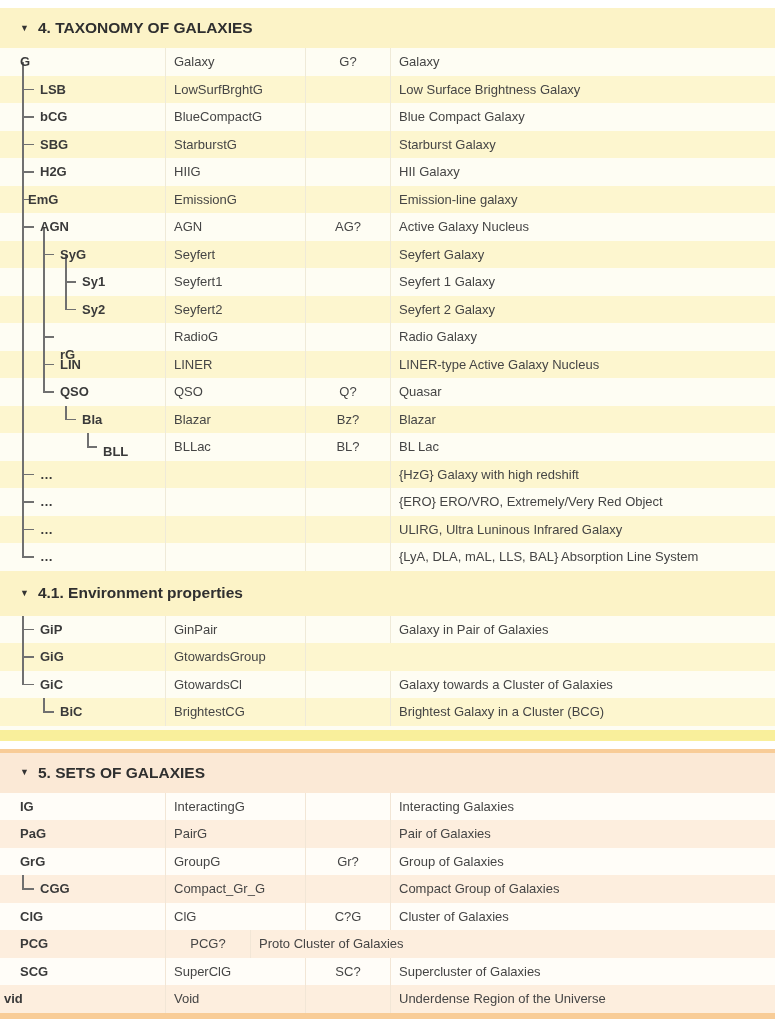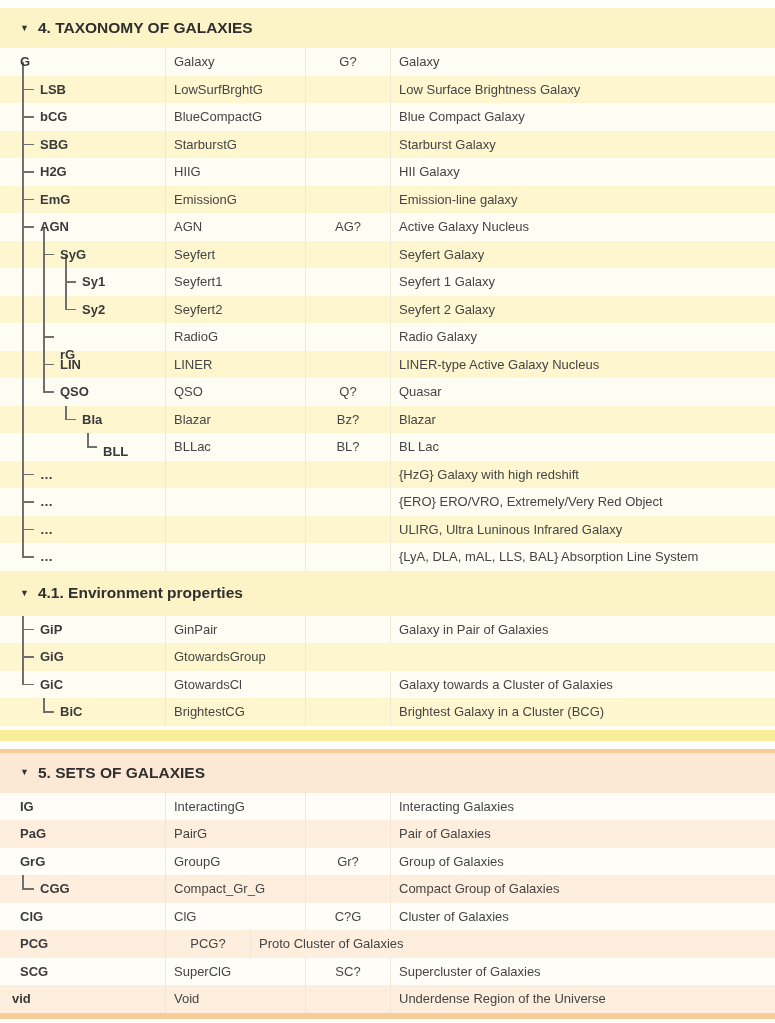--- a/index.html
+++ b/index.html
@@ -136,21 +136,21 @@
             <span class="cell-text"></span>
           </div>
           <div class="col c4">
             <span class="cell-text">HII Galaxy</span>
           </div>
         </div>
         <div class="row tint">
           <div class="col c1">
             <div class="vline" style="left: 22px;"></div>
             <div class="hline" style="left: 22px; width: 12px;"></div>
-            <span class="code" style="left: 40px;">EmG</span>
+            <span class="code" style="left: 28px;">EmG</span>
           </div>
           <div class="col c2">
             <span class="cell-text">EmissionG</span>
           </div>
           <div class="col c3">
             <span class="cell-text"></span>
           </div>
           <div class="col c4">
             <span class="cell-text">Emission-line galaxy</span>
           </div>
@@ -549,21 +549,21 @@
           </div>
           <div class="col c3">
             <span class="cell-text">SC?</span>
           </div>
           <div class="col c4">
             <span class="cell-text">Supercluster of Galaxies</span>
           </div>
         </div>
         <div class="row tint">
           <div class="col c1">
-            <span class="code" style="left: 12px;">vid</span>
+            <span class="code" style="left: 4px;">vid</span>
           </div>
           <div class="col c2">
             <span class="cell-text">Void</span>
           </div>
           <div class="col c3">
             <span class="cell-text"></span>
           </div>
           <div class="col c4">
             <span class="cell-text">Underdense Region of the Universe</span>
           </div>

